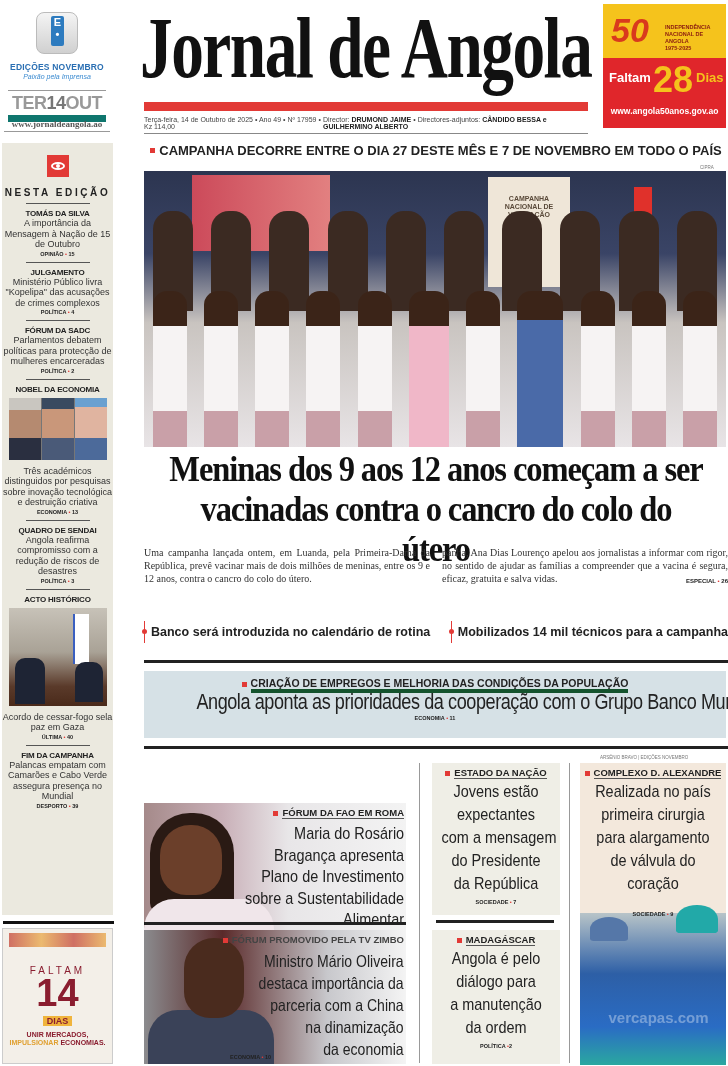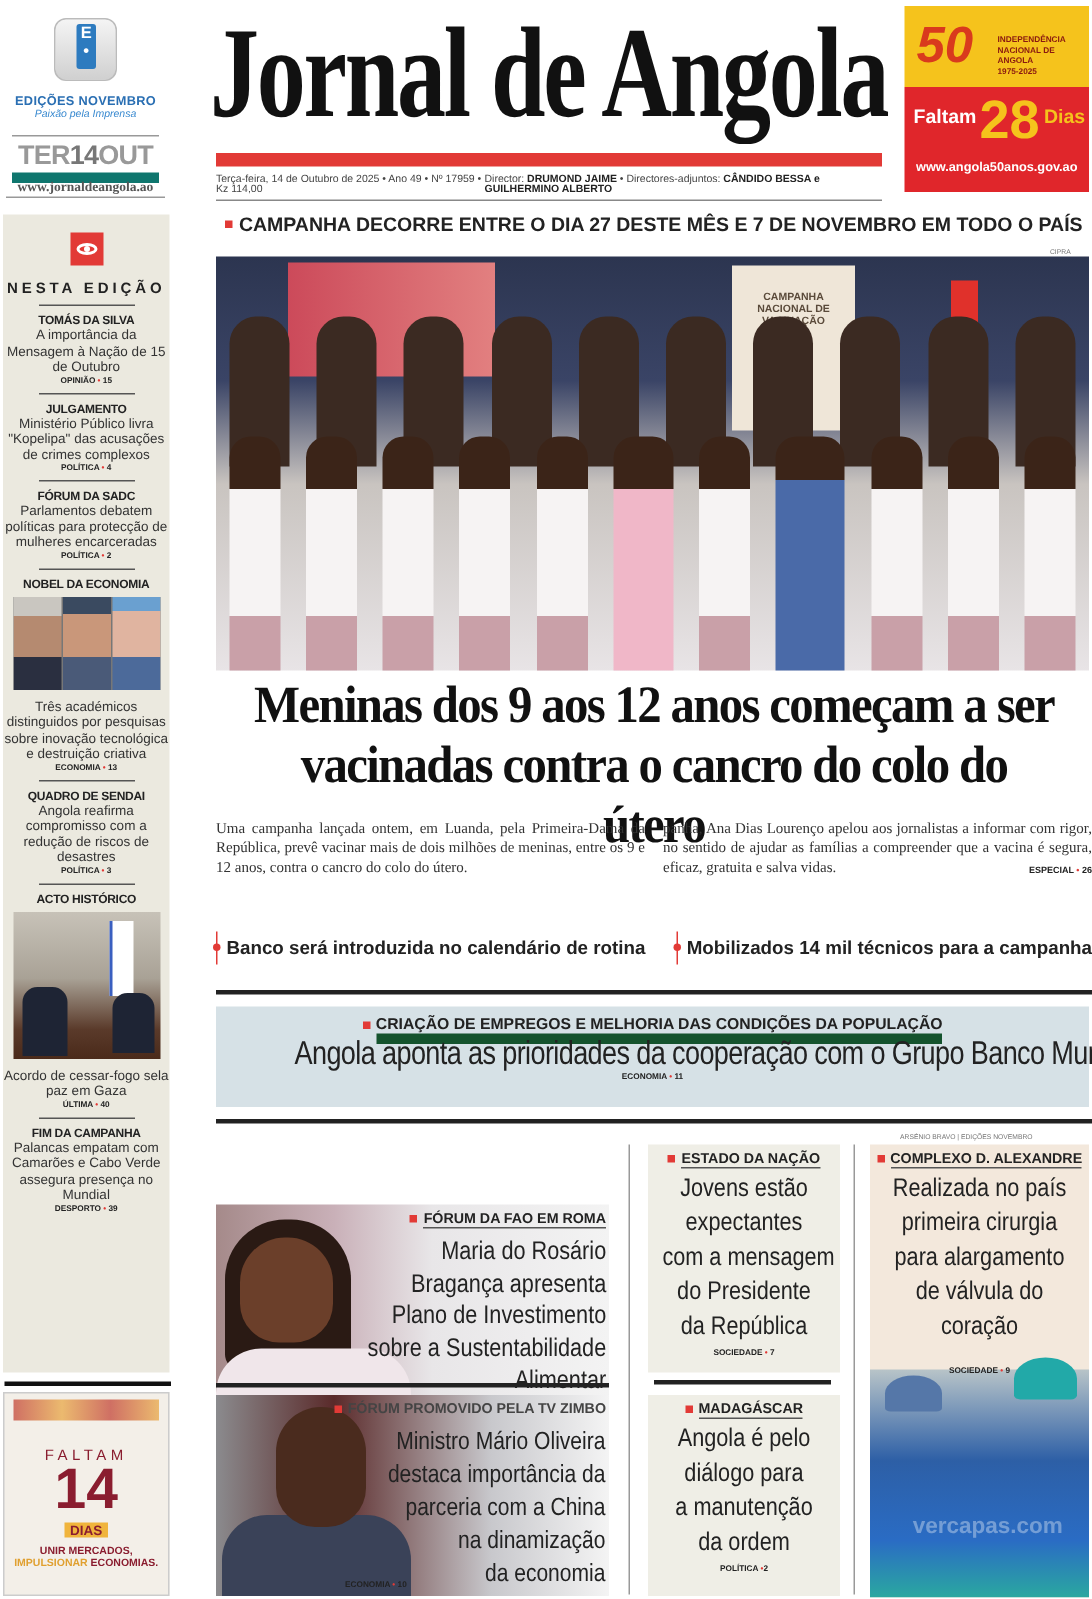--- a/index.html
+++ b/index.html
@@ -92,21 +92,21 @@
 
   .highlights { left: 144px; top: 625px; width: 584px; display: flex; justify-content: space-between; font-weight: bold; font-size: 12.5px; color: #222; }
   .hl { position: relative; padding-left: 7px; }
   .hl::before { content: ""; position: absolute; left: 0; top: -4px; width: 1px; height: 22px; background: #e23a36; }
   .hl::after { content: ""; position: absolute; left: -2px; top: 4px; width: 5px; height: 5px; border-radius: 50%; background: #e23a36; }
 
   .thick-rule { left: 144px; height: 3px; width: 584px; background: #222; }
 
   .econ-box { left: 144px; top: 671px; width: 582px; height: 67px; background: #d6e1e6; text-align: center; }
   .econ-box .kick { font-weight: bold; font-size: 10.5px; color: #222; margin-top: 6px; }
-  .econ-box .kick span.t { border-bottom: 7px solid #14532d; }
+  .econ-box .kick span.t { border-bottom: 4px solid #14532d; }
   .econ-box .title { font-family: "Liberation Sans Narrow", "Liberation Sans", sans-serif; font-size: 22px; line-height: 26px; color: #222; transform: scaleX(0.82); transform-origin: center top; white-space: nowrap; letter-spacing: -0.5px; }
   .econ-box .sect { font-weight: bold; font-size: 5.5px; color: #222; }
   .sect .dot, .kick .dot { color: #e23a36; }
 
   .card { overflow: hidden; }
   .condensed { transform: scaleX(0.85); transform-origin: right top; white-space: nowrap; }
 
   .fao { left: 144px; top: 763px; width: 262px; height: 150px; background: linear-gradient(90deg, #a58a8a 0%, #c9b0b8 30%, #e8e6e8 55%, #f3f3f3 100%); margin-top: 40px; }
   .fao .face { position: absolute; left: 16px; top: 22px; width: 62px; height: 70px; background: #6b3f2a; border-radius: 30px 30px 26px 26px; }
   .fao .hair { position: absolute; left: 6px; top: 10px; width: 84px; height: 100px; background: #2a1a14; border-radius: 40px 40px 10px 10px; }

